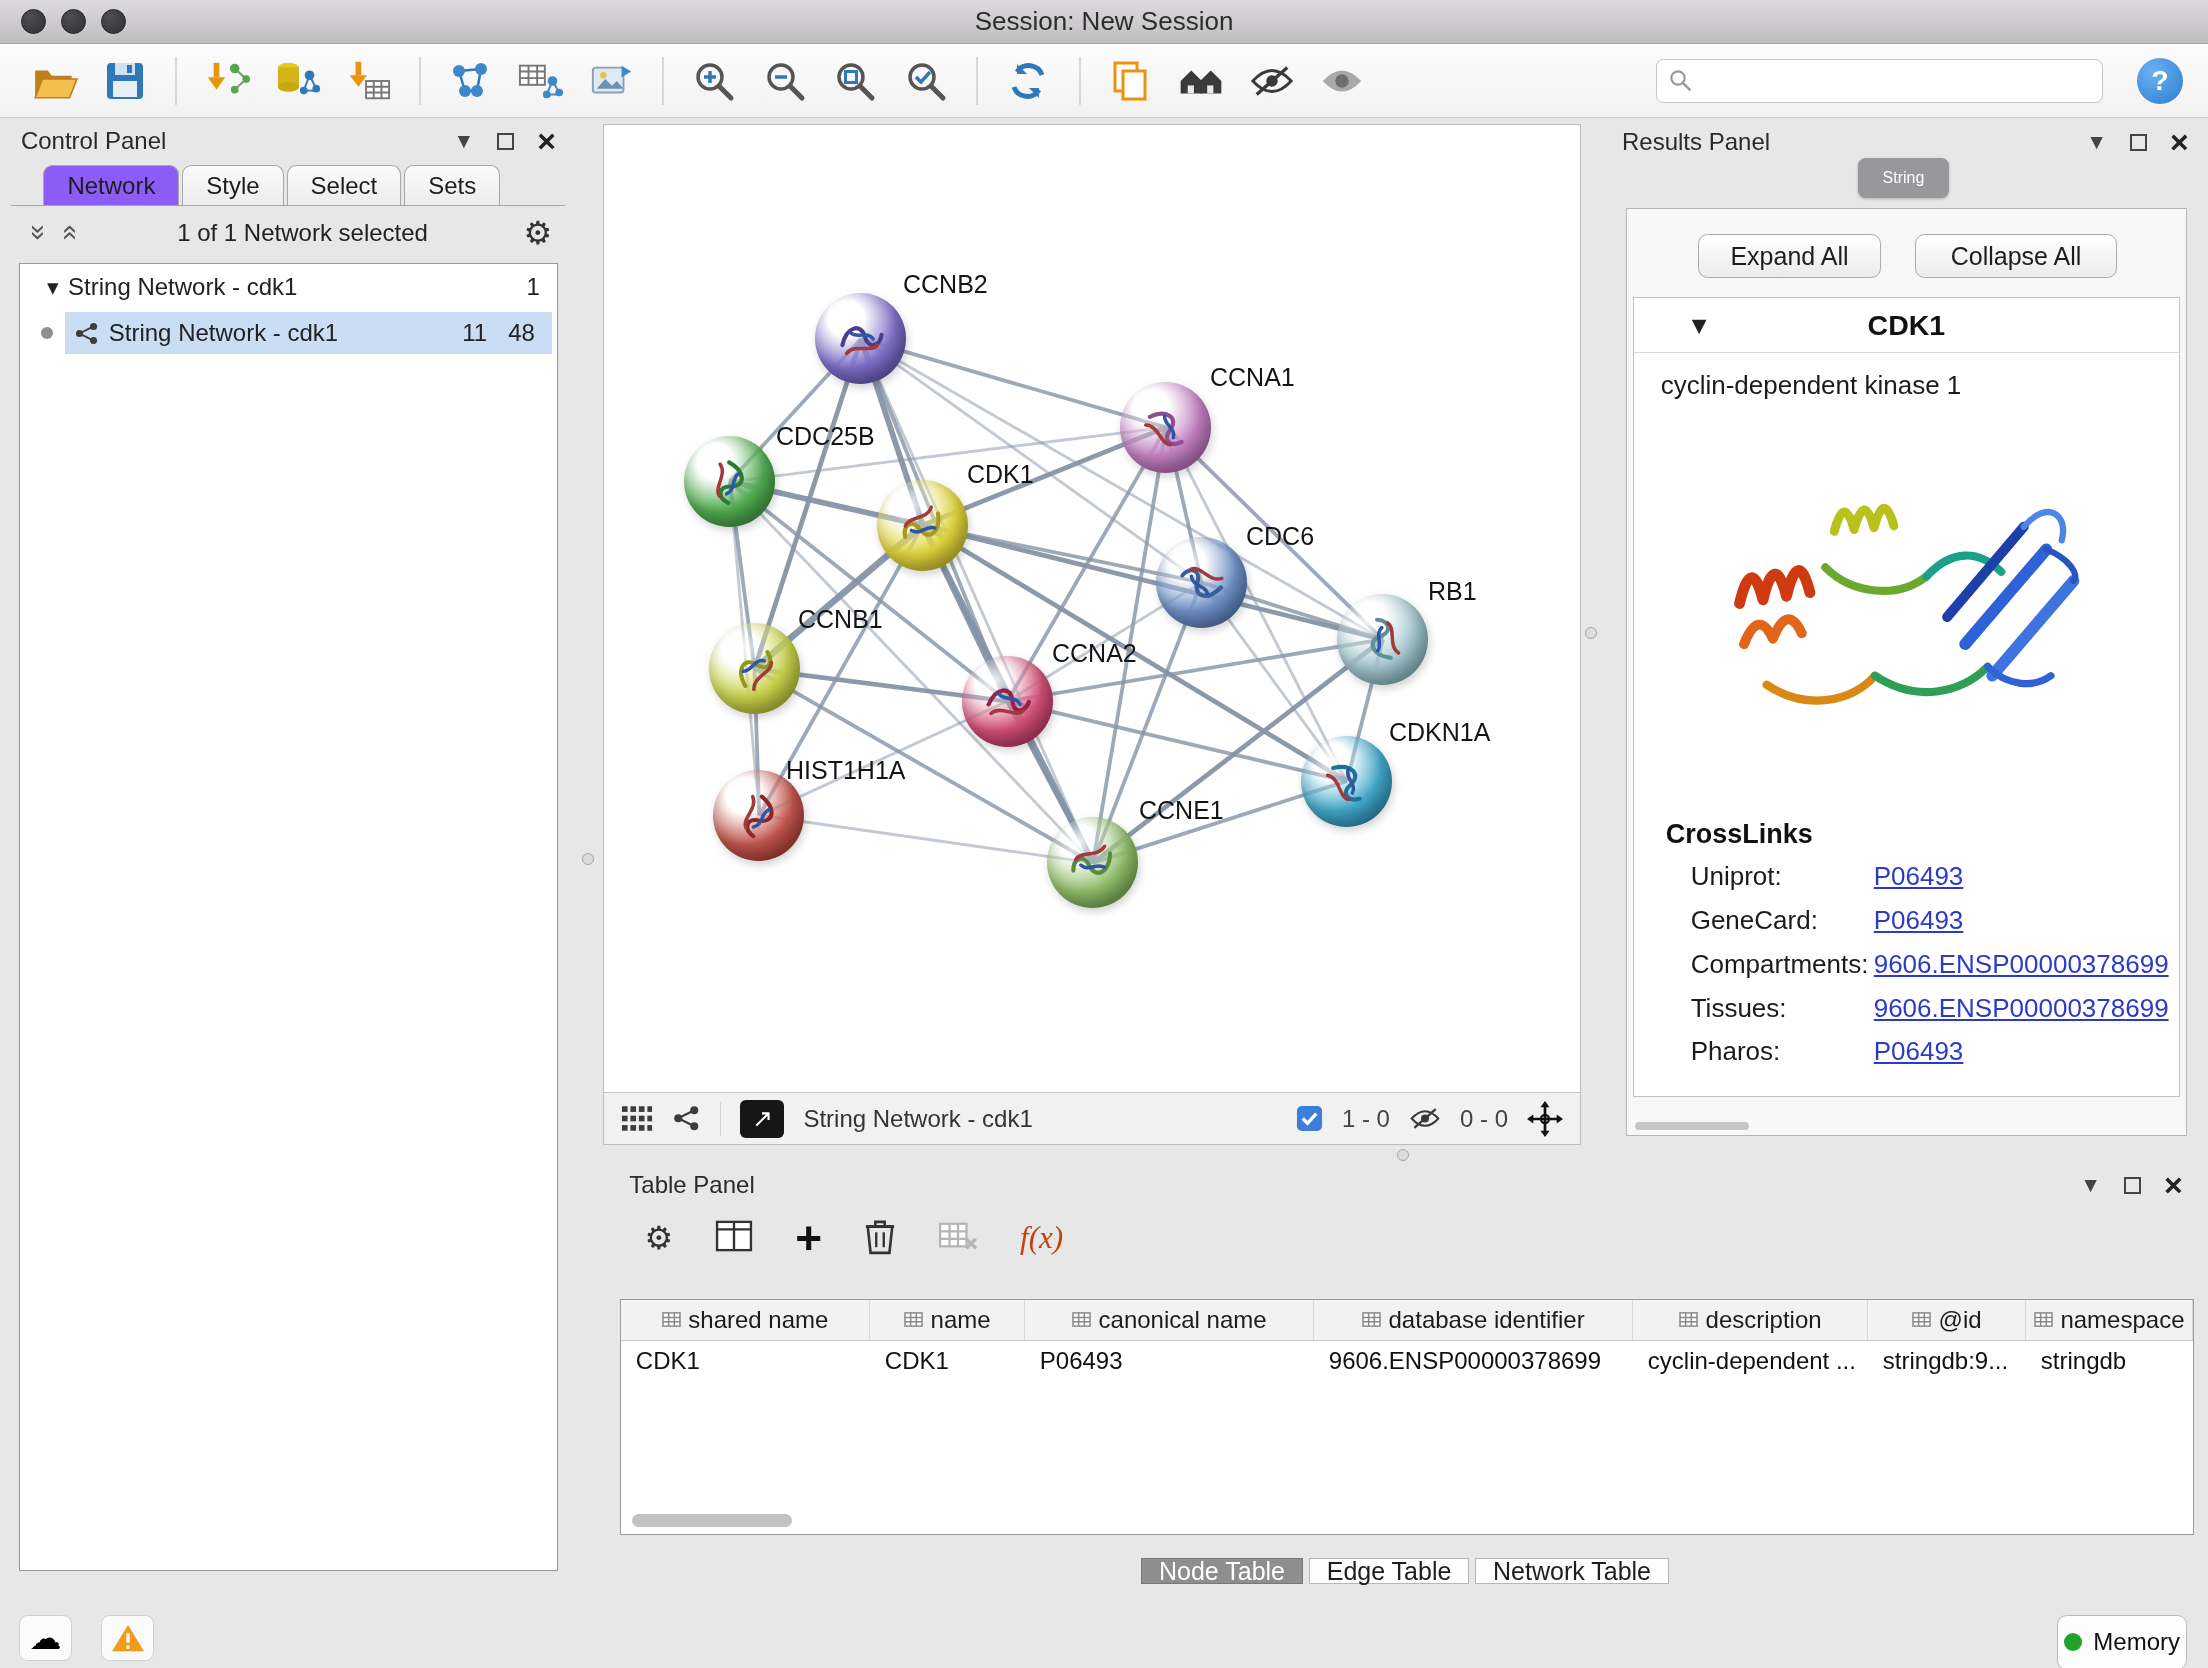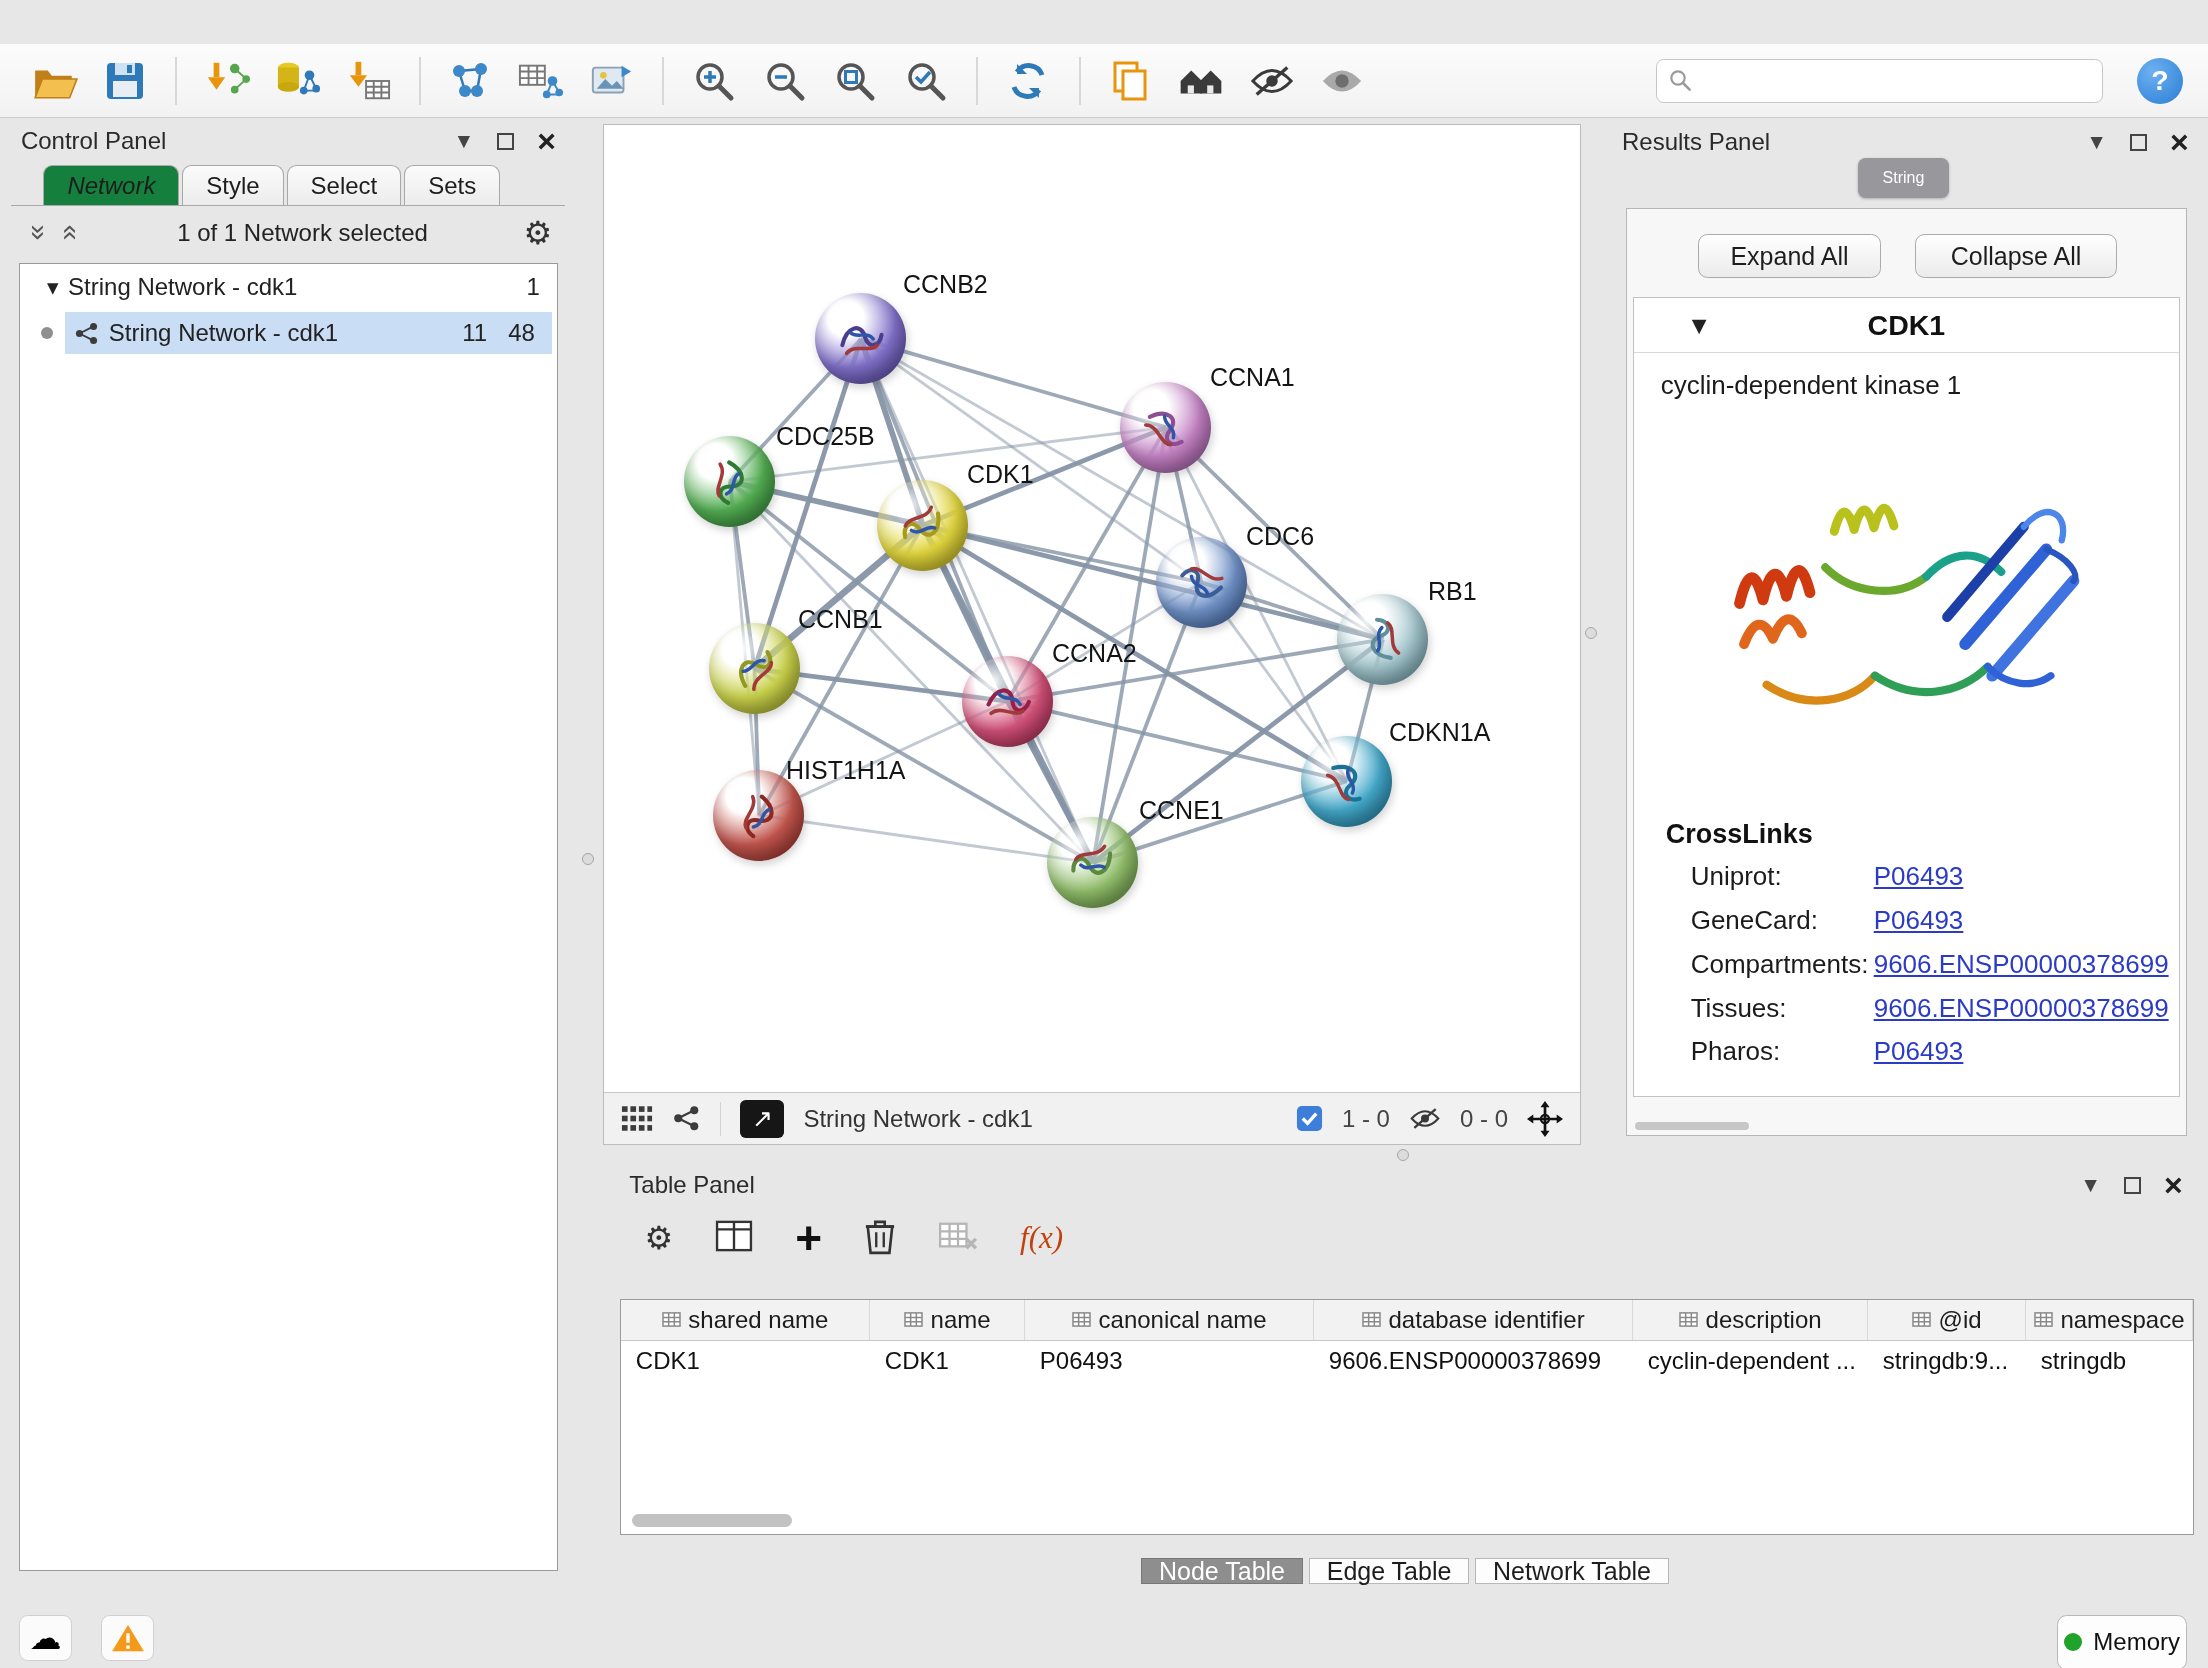--- a/index.html
+++ b/index.html
@@ -28,21 +28,21 @@
   .panel-icons{margin-left:auto;display:flex;align-items:center;gap:23px;}
   .pi-float{font-size:21px;color:#444;}
   .pi-max{width:17px;height:17px;border:2.4px solid #444;display:inline-block;}
   .pi-close{font-size:32px;font-weight:bold;color:#222;line-height:19px;}
 
   
   .cp{position:absolute;left:11.4px;top:124px;width:554px;height:1455px;}
   .cp-header{height:34px;display:flex;align-items:center;padding:0 9.5px;gap:32px;}
   .cp-tabs{height:48px;display:flex;align-items:flex-end;gap:2.9px;padding-left:32px;border-bottom:1.4px solid #a8a8a8;}
   .cp-tab{height:40px;padding:0 23px;display:flex;align-items:center;border:1.4px solid #a8a8a8;border-bottom:none;border-radius:9.5px 9.5px 0 0;background:linear-gradient(#fbfbfb,#ececec);font-size:24px;color:#1d1d1d;}
-  .cp-tab.active{background:#15803d;font-style:italic;}
+  .cp-tab.active{background:#8b5cf6;}
   .cp-selrow{height:53px;display:flex;align-items:center;padding:0 13.3px;}
   .chev{font-size:28.5px;color:#555;display:inline-block;width:28.5px;text-align:center;}
   .chev-down{transform:rotate(90deg);}
   .chev-up{transform:rotate(-90deg);}
   .cp-summary{flex:1;text-align:center;font-size:24px;color:#222;}
   .gear{font-size:32px;color:#333;}
   .cp-tree{position:absolute;top:139px;left:7.6px;right:7.6px;bottom:7.6px;background:#fff;border:1.4px solid #9a9a9a;overflow:hidden;}
   .tree-row1{height:46px;display:flex;align-items:center;padding-left:27px;font-size:24px;}
   .tree-row1 .tri{font-size:23px;margin-right:9.5px;color:#222;}
   .tree-row1 .cnt{margin-left:auto;margin-right:17px;color:#222;}
@@ -107,20 +107,28 @@
   .memory-btn{position:absolute;right:21px;top:7.6px;height:55px;padding:0 6px;background:#fdfdfd;border:1.4px solid #b8b8b8;border-radius:9.5px;display:flex;align-items:center;gap:11.4px;font-size:24px;color:#111;}
   .mem-dot{width:18px;height:18px;border-radius:50%;background:#1fa32b;}
 
   .split-dot{position:absolute;width:12.4px;height:12.4px;border-radius:50%;background:#dcdcdc;border:1px solid #a6a6a6;}
 </style>
 </head>
 <body>
 
 <div class="app">
 
+  <div class="titlebar">
+    <div class="lights">
+      <span class="light"></span>
+      <span class="light"></span>
+      <span class="light"></span>
+    </div>
+    <div class="win-title">Session: New Session</div>
+  </div>
 
   <div class="toolbar">
     <div class="tb-btn">
         <svg viewBox="0 0 44 40">
           <path d="M3 36V10h12l4 5h19v3H10L3 36z" fill="#c07f18"></path>
           <path d="M10 18h33l-7 18H3z" fill="#f3c04f" stroke="#c07f18" stroke-width="1.5"></path>
         </svg>
       </div>
     <div class="tb-btn">
         <svg viewBox="0 0 44 44">

